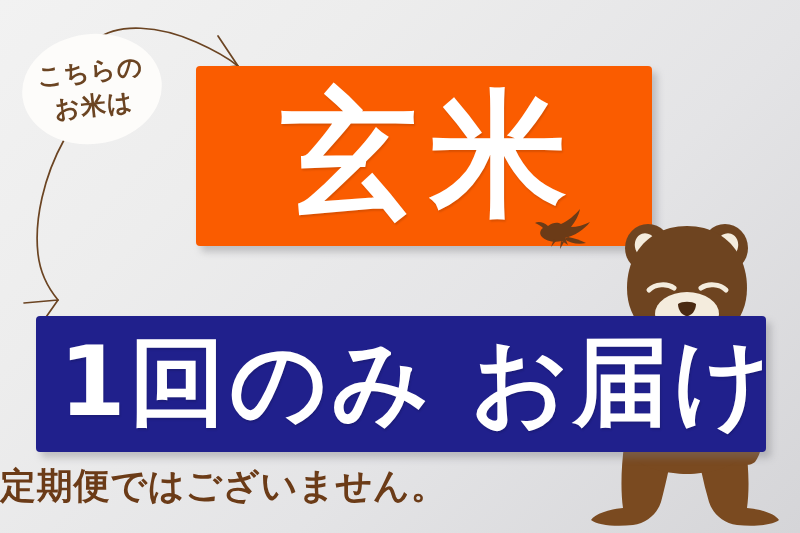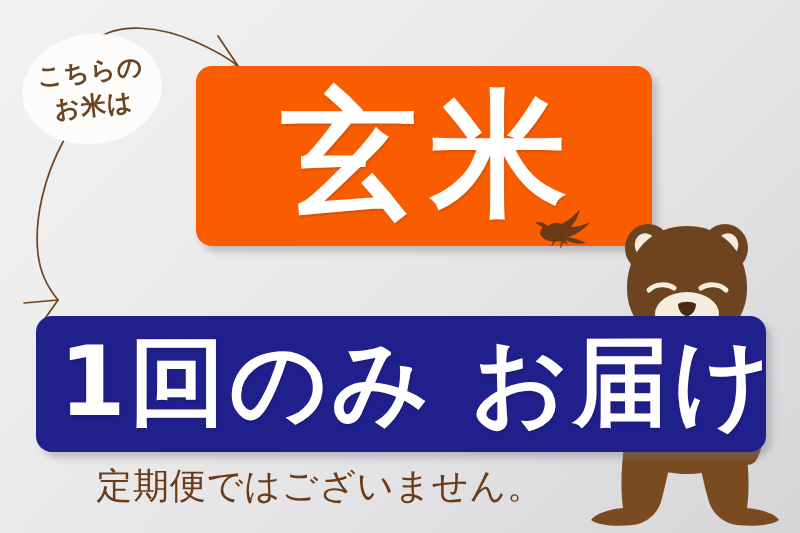--- a/index.html
+++ b/index.html
@@ -11,21 +11,21 @@
     position: relative;
     width: 800px;
     height: 533px;
     overflow: hidden;
     font-family: "Liberation Sans", sans-serif;
     background: linear-gradient(135deg, #f2f2f2 0%, #ededed 28%, #e4e4e6 62%, #d5d5d8 100%);
   }
   
   .banner {
     position: absolute;
-    border-radius: 16px;
+    border-radius: 4px;
     box-shadow: 5px 6px 7px rgba(120,120,125,0.38);
     display: flex;
     align-items: center;
     justify-content: center;
     overflow: hidden;
   }
   #banner-orange {
     left: 196px;
     top: 66px;
     width: 456px;
@@ -62,23 +62,23 @@
     padding-left: 0.04em;
     transform: translateY(-2px);
     margin-left: 28px;
   }
   
   #caption {
     position: absolute;
     left: 0;
     top: 462px;
     width: 640px;
-    text-align: center;
+    text-align: left;
     font-family: "DejaVu Sans", sans-serif;
-    font-weight: 400;
+    font-weight: 700;
     font-size: 36px;
     letter-spacing: 0.02em;
     color: #6b3b17;
     z-index: 12;
     white-space: nowrap;
   }
   
   #speech-bubble {
     position: absolute;
     left: 20px;

